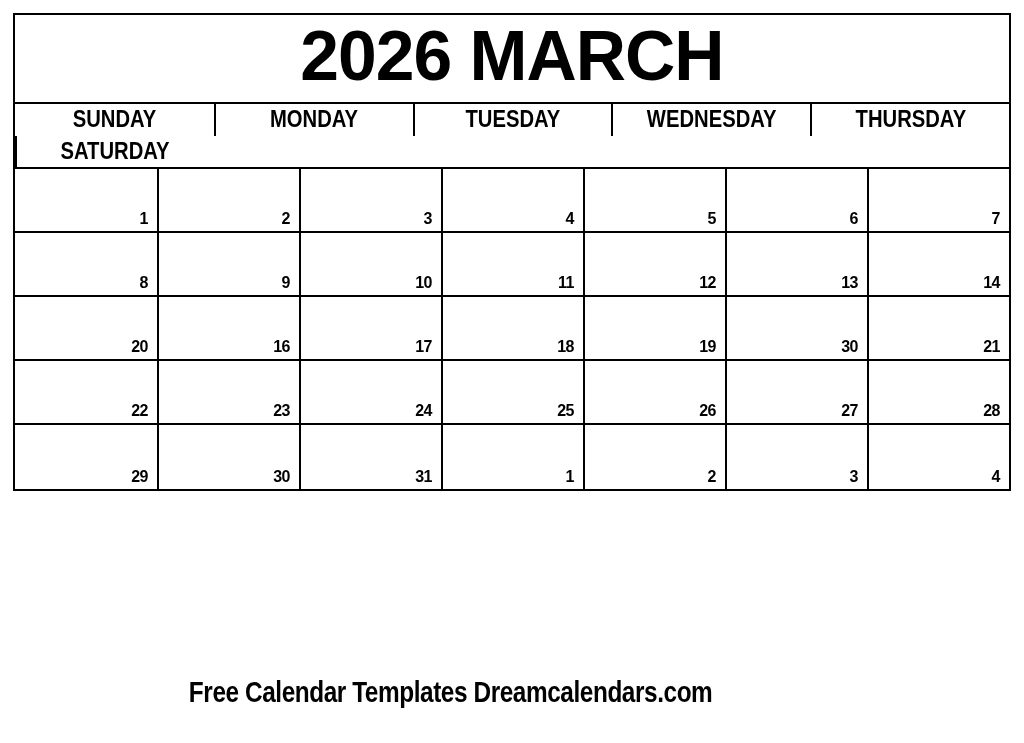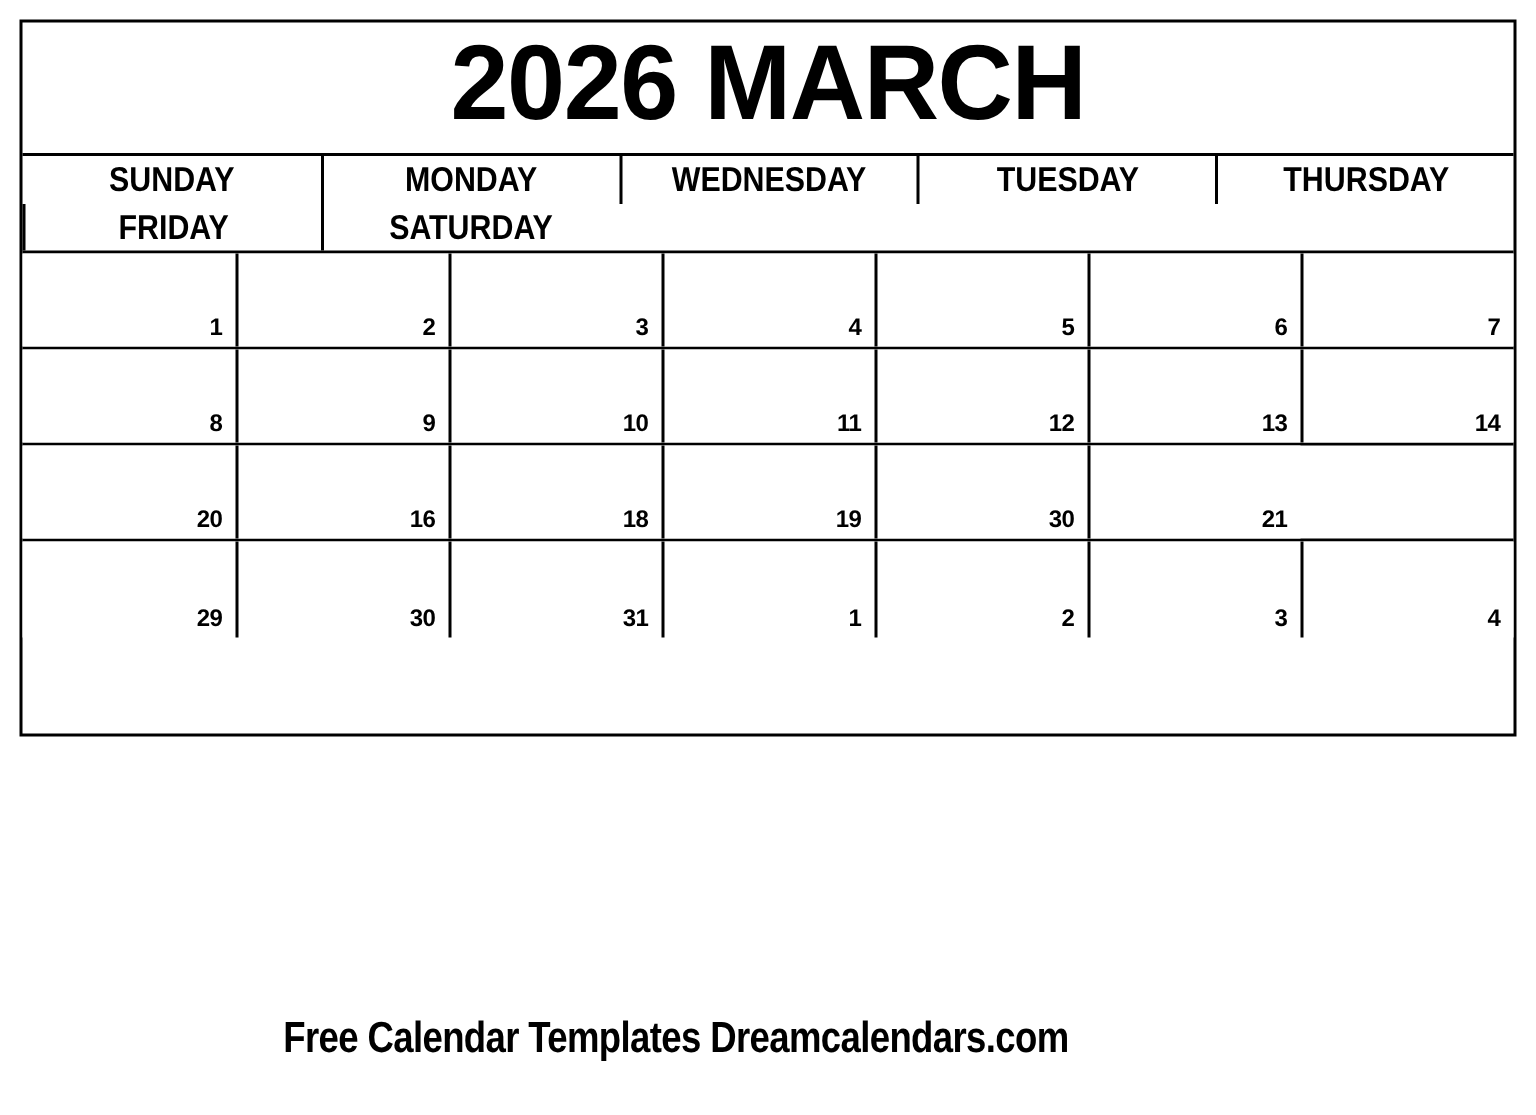--- a/index.html
+++ b/index.html
@@ -124,30 +124,27 @@
       <div class="title-text">2026 MARCH</div>
     </div>
     <div class="weekday-row" id="weekday-row">
         <div class="weekday-cell">
           <span class="weekday-label">SUNDAY</span>
         </div>
         <div class="weekday-cell">
           <span class="weekday-label">MONDAY</span>
         </div>
         <div class="weekday-cell">
+          <span class="weekday-label">TUESDAY</span>
+        </div>
+        <div class="weekday-cell">
           <span class="weekday-label">WEDNESDAY</span>
         </div>
         <div class="weekday-cell">
-          <span class="weekday-label">TUESDAY</span>
-        </div>
-        <div class="weekday-cell">
           <span class="weekday-label">THURSDAY</span>
-        </div>
-        <div class="weekday-cell">
-          <span class="weekday-label">FRIDAY</span>
         </div>
         <div class="weekday-cell">
           <span class="weekday-label">SATURDAY</span>
         </div>
       </div>
     <div class="weeks" id="weeks">
         <div class="week-row">
           <div class="day-cell">
             <span class="day-number">1</span>
           </div>
@@ -194,30 +191,56 @@
           </div>
         </div>
         <div class="week-row">
           <div class="day-cell">
             <span class="day-number">20</span>
           </div>
           <div class="day-cell">
             <span class="day-number">16</span>
           </div>
           <div class="day-cell">
+            <span class="day-number">17</span>
+          </div>
+          <div class="day-cell">
             <span class="day-number">18</span>
           </div>
           <div class="day-cell">
             <span class="day-number">19</span>
           </div>
           <div class="day-cell">
             <span class="day-number">30</span>
           </div>
           <div class="day-cell">
             <span class="day-number">21</span>
+          </div>
+        </div>
+        <div class="week-row">
+          <div class="day-cell">
+            <span class="day-number">22</span>
+          </div>
+          <div class="day-cell">
+            <span class="day-number">23</span>
+          </div>
+          <div class="day-cell">
+            <span class="day-number">24</span>
+          </div>
+          <div class="day-cell">
+            <span class="day-number">25</span>
+          </div>
+          <div class="day-cell">
+            <span class="day-number">26</span>
+          </div>
+          <div class="day-cell">
+            <span class="day-number">27</span>
+          </div>
+          <div class="day-cell">
+            <span class="day-number">28</span>
           </div>
         </div>
         <div class="week-row">
           <div class="day-cell">
             <span class="day-number">29</span>
           </div>
           <div class="day-cell">
             <span class="day-number">30</span>
           </div>
           <div class="day-cell">

